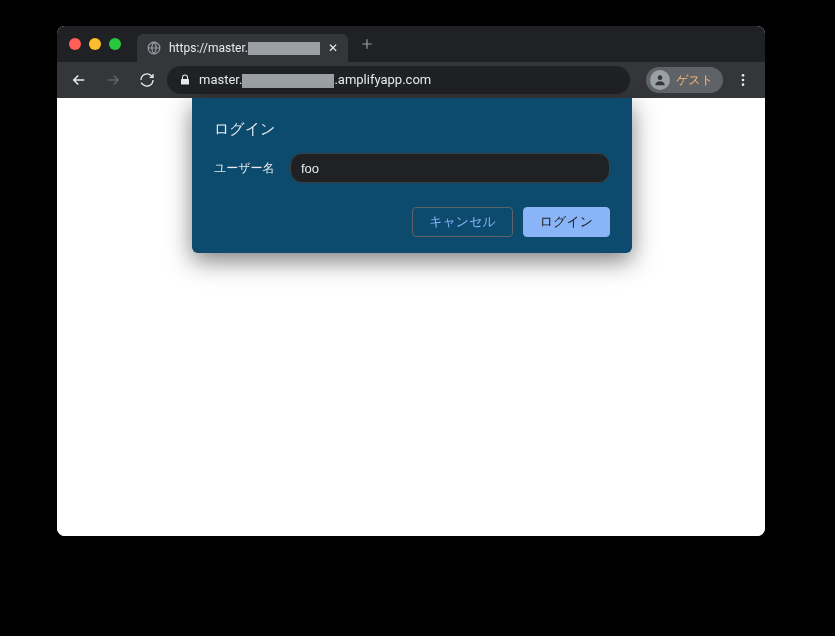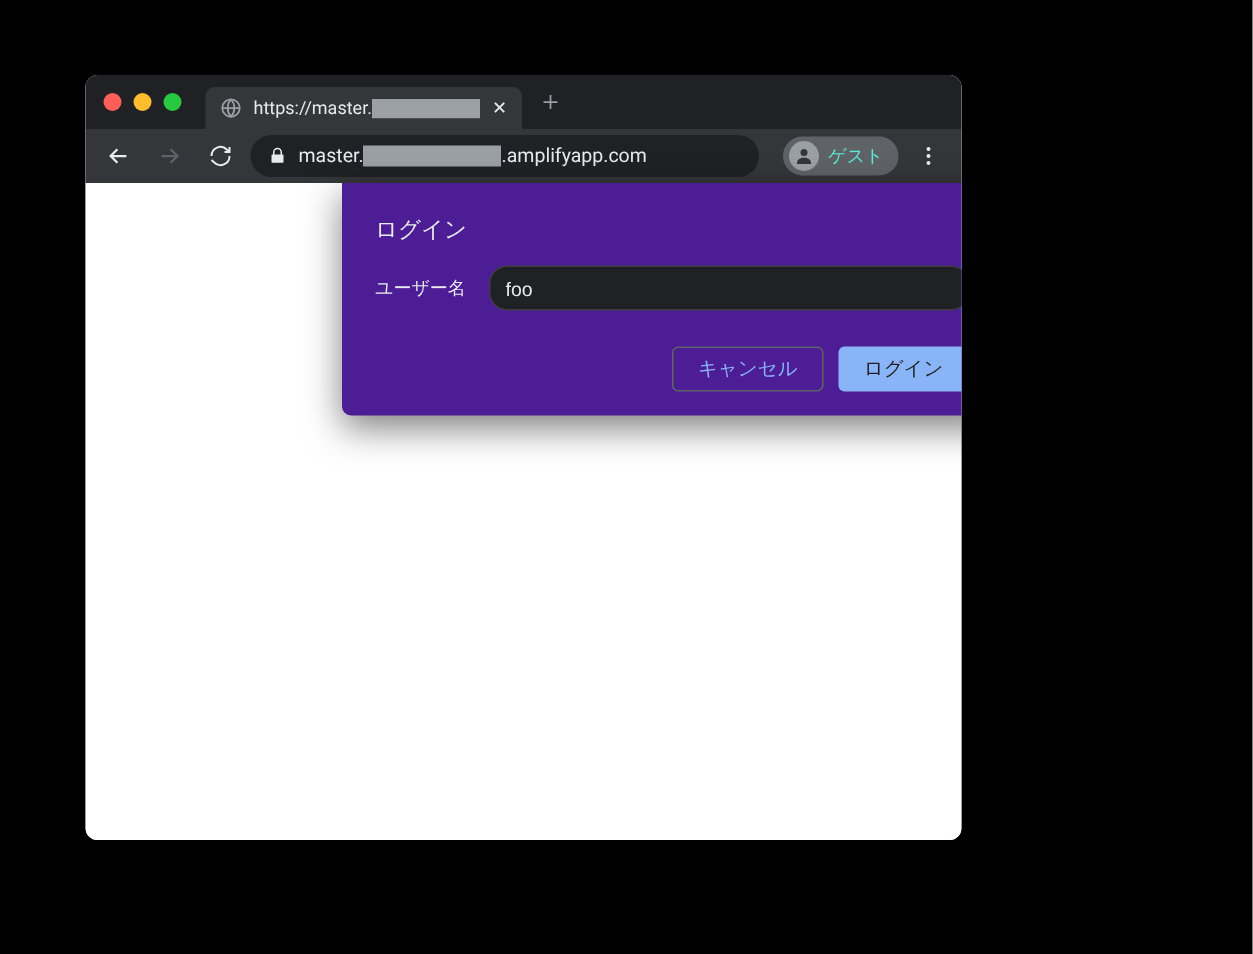--- a/index.html
+++ b/index.html
@@ -6,22 +6,22 @@
   body {
     background: #000;
     width: 835px;
     height: 636px;
     font-family: -apple-system, BlinkMacSystemFont, "Segoe UI", Roboto, "Hiragino Kaku Gothic ProN", sans-serif;
     overflow: hidden;
   }
   .browser-window {
     position: absolute;
     left: 57px;
-    top: 50px;
-    width: 584px;
+    top: 26px;
+    width: 708px;
     height: 510px;
     background: #fff;
     border-radius: 8px;
     overflow: hidden;
     box-shadow: 0 10px 40px rgba(0,0,0,0.5);
   }
   .title-bar {
     height: 36px;
     background: #202124;
     display: flex;
@@ -94,21 +94,21 @@
     font-size:13px;
     gap:8px;
   }
   .addr-redact { display:inline-block; width:92px; height:14px; background:#9aa0a6; vertical-align:middle; }
   .guest-chip {
     display:flex; align-items:center; gap:6px;
     background:#5f6368;
     height:26px;
     border-radius:13px;
     padding: 0 10px 0 4px;
-    color:#5eead4;
+    color:#fdba74;
     font-size:12px;
     margin-left:10px;
   }
   .guest-avatar {
     width:20px; height:20px; border-radius:50%;
     background:#9aa0a6;
     display:flex; align-items:center; justify-content:center;
     color:#35363a;
   }
   .menu-btn {
@@ -120,27 +120,26 @@
     position:relative;
     height: calc(100% - 72px);
     background:#fff;
   }
 
   .auth-dialog {
     position:absolute;
     left:135px;
     top:0;
     width:440px;
-    background:#4c1d95;
+    background:#0c4a6e;
     color:#e8eaed;
     padding: 22px 22px 16px 22px;
     border-radius: 0 0 6px 6px;
     box-shadow: 0 8px 24px rgba(0,0,0,0.5);
     font-size:13px;
-    margin-left:36px;
   }
   .dlg-title { font-size:15px; margin-bottom:14px; }
   .dlg-origin { color:#9aa0a6; font-size:13px; margin-bottom:22px; }
   .origin-redact { display:inline-block; width:92px; height:13px; background:#9aa0a6; vertical-align:middle; }
   .form-row { display:flex; align-items:center; margin-bottom:14px; gap:12px; }
   .form-label { width:64px; color:#e8eaed; font-size:12px; }
   .form-input {
     flex:1;
     height:30px;
     background:#202124;

